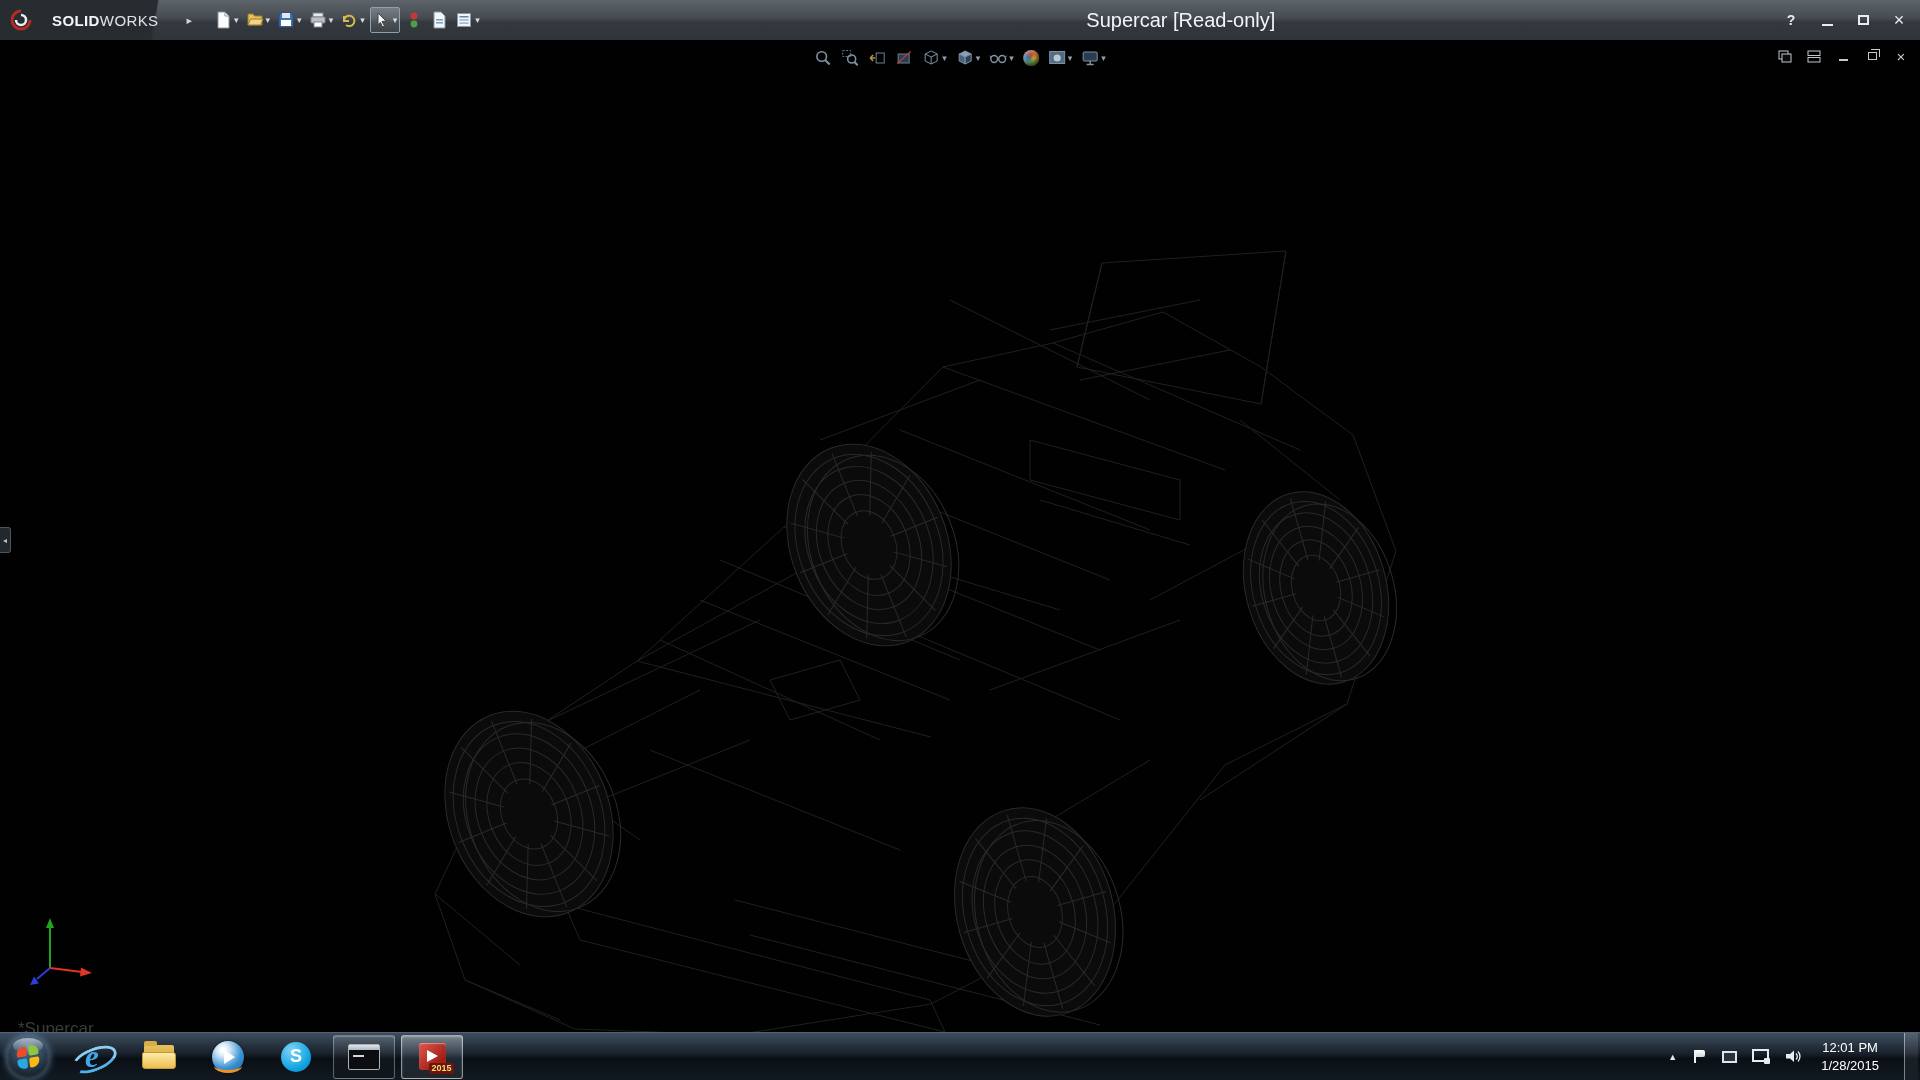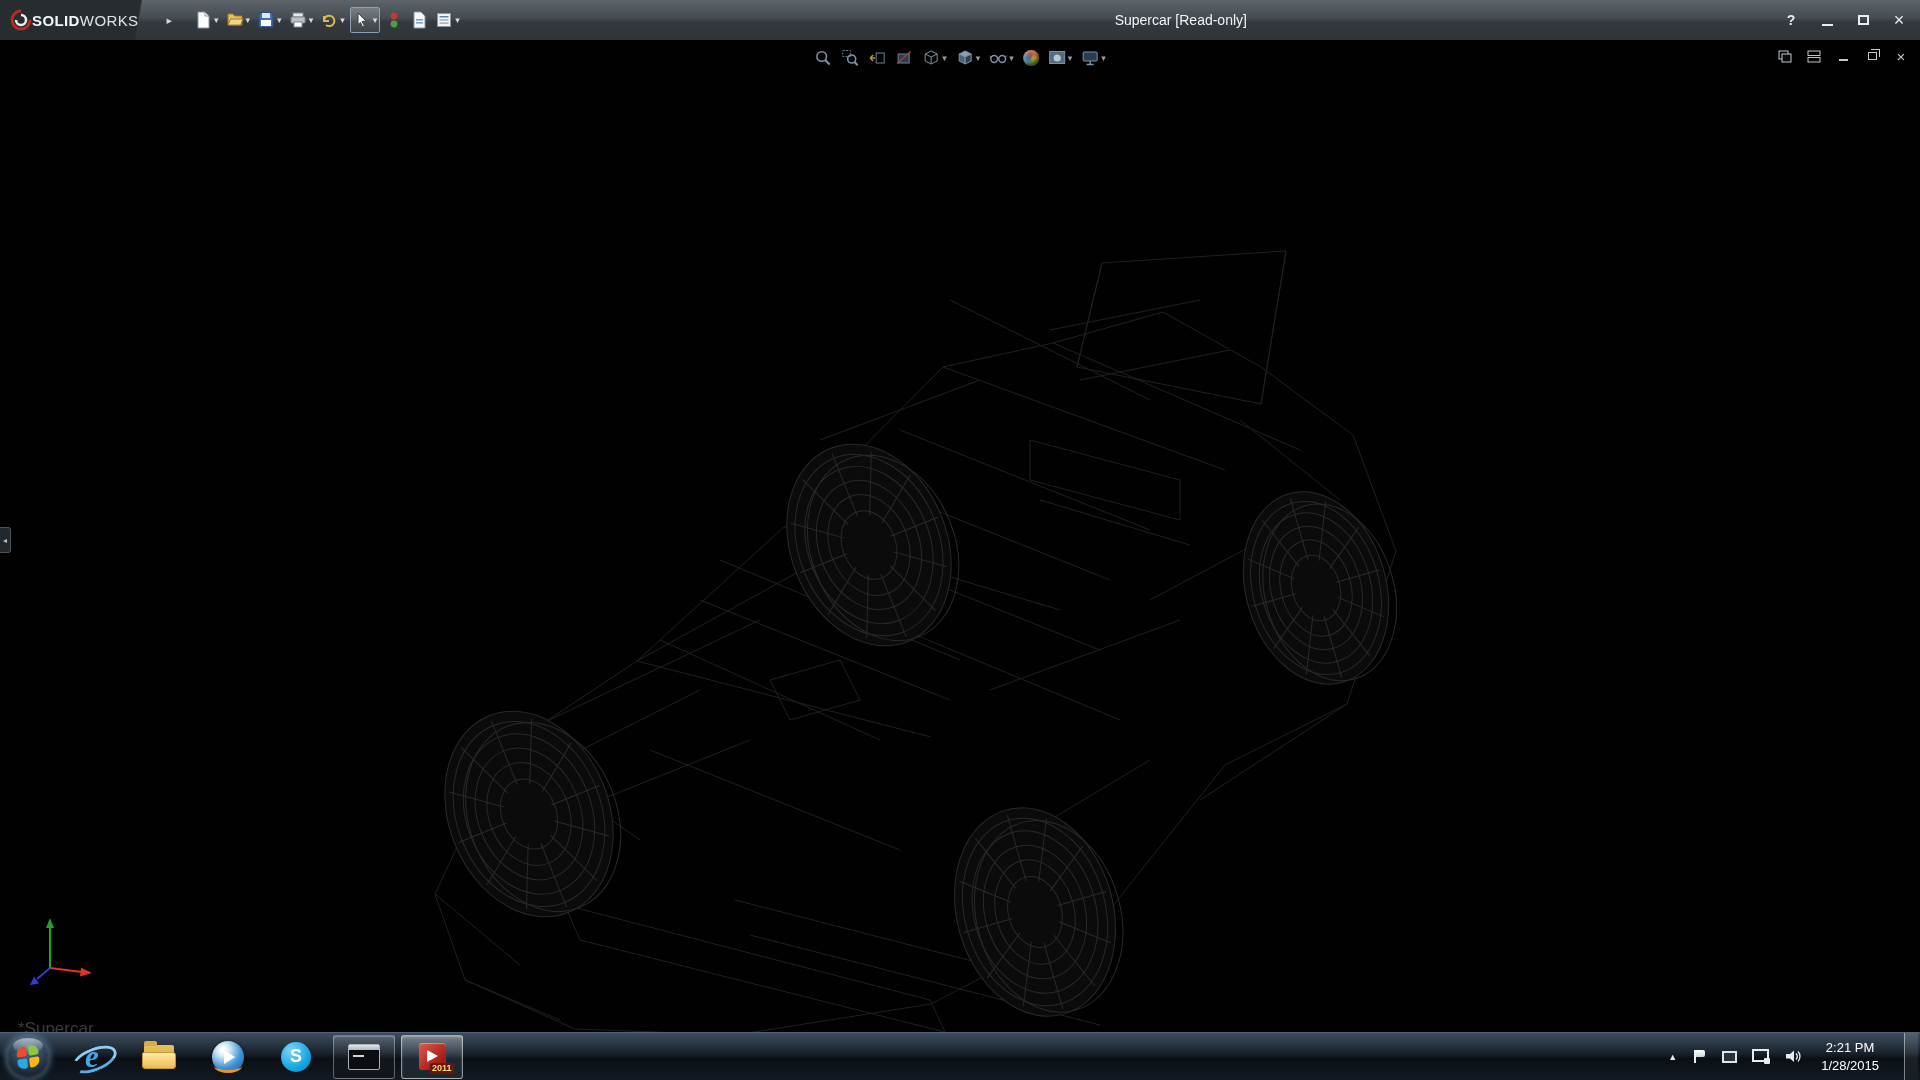--- a/index.html
+++ b/index.html
@@ -3,32 +3,32 @@
 <meta charset="utf-8">
 <style>
   * { margin:0; padding:0; box-sizing:border-box; }
   html,body { width:1920px; height:1080px; overflow:hidden; background:#000;
               font-family:"Liberation Sans", sans-serif; position:relative; }
 
   
   .titlebar { position:absolute; top:0; left:0; width:1920px; height:40px; z-index:20;
     background:linear-gradient(#5d646a, #454b51 45%, #33393f 55%, #2e3439);
     display:flex; align-items:center; color:#fff; }
-  .brand { display:flex; align-items:center; gap:0; height:100%; padding:0 26px 0 10px;
+  .brand { display:flex; align-items:center; gap:20px; height:100%; padding:0 26px 0 10px;
     background:linear-gradient(100deg, #272c30 82%, rgba(39,44,48,0) 83%);justify-content:center; }
   .brand-text { font-size:15px; letter-spacing:.4px; color:#f4f6f8; white-space:nowrap; }
   .brand-text .bold { font-weight:bold; }
   .brand-text .light { font-weight:normal; color:#dfe3e7; }
   .menu-expand { color:#cfd5da; font-size:11px; margin:0 6px 0 2px; cursor:default; }
   .tb-tools { display:flex; align-items:center; gap:3px; margin-left:14px; }
   .tool { display:flex; align-items:center; padding:3px 2px; border-radius:2px; }
   .tool .caret { font-size:9px; color:#d7dbdf; margin-left:2px; }
   .tool.selected { border:1px solid #8aa0b4; background:linear-gradient(rgba(255,255,255,.22),rgba(255,255,255,.06)); }
   .win-title { position:absolute; left:61.5%; transform:translateX(-50%);
-    font-size:14px; color:#f2f4f6; white-space:nowrap;text-align:right; }
+    font-size:20px; color:#f2f4f6; white-space:nowrap;text-align:right; }
   .win-btns { position:absolute; right:8px; top:0; height:100%; display:flex; align-items:center; gap:10px; }
   .wbtn { width:26px; height:24px; display:flex; align-items:center; justify-content:center; color:#eaedf0; }
   .wbtn.help { font-size:14px; font-weight:bold; }
   .min-glyph { width:11px; height:2px; background:#eaedf0; margin-top:9px; }
   .max-glyph { width:11px; height:10px; border:2px solid #eaedf0; }
   .wbtn.close { font-size:18px; }
 
   
   .viewport { position:absolute; top:40px; left:0; width:1920px; height:992px;
     background:#010101; overflow:hidden; z-index:1; }
@@ -510,32 +510,32 @@
       <span>S</span>
     </div>
   </div>
 
   <div class="tb-item running">
     <div class="cmdwin"></div>
   </div>
 
   <div class="tb-item running active">
     <div class="swlogo">
-      <span class="sw-badge">2011</span>
+      <span class="sw-badge">2015</span>
     </div>
   </div>
 
   <div class="tray">
     <span class="chevron">▲</span>
     <span class="flagicon"></span>
     <span class="trayapp"></span>
     <span class="net"></span>
     <svg width="17" height="15" viewBox="0 0 17 15">
       <polygon points="1,5 5,5 9,1.5 9,13 5,9.5 1,9.5" fill="#e7ecf0"></polygon>
       <path d="M11 4.5a4.5 4.5 0 0 1 0 6M13 2.5a7.4 7.4 0 0 1 0 10" stroke="#e7ecf0" fill="none" stroke-width="1.3"></path>
     </svg>
     <div class="clock">
-      <div>2:21 PM</div>
+      <div>12:01 PM</div>
       <div>1/28/2015</div>
     </div>
     <div class="show-desktop"></div>
   </div>
 </div>
 
 </body></html>

